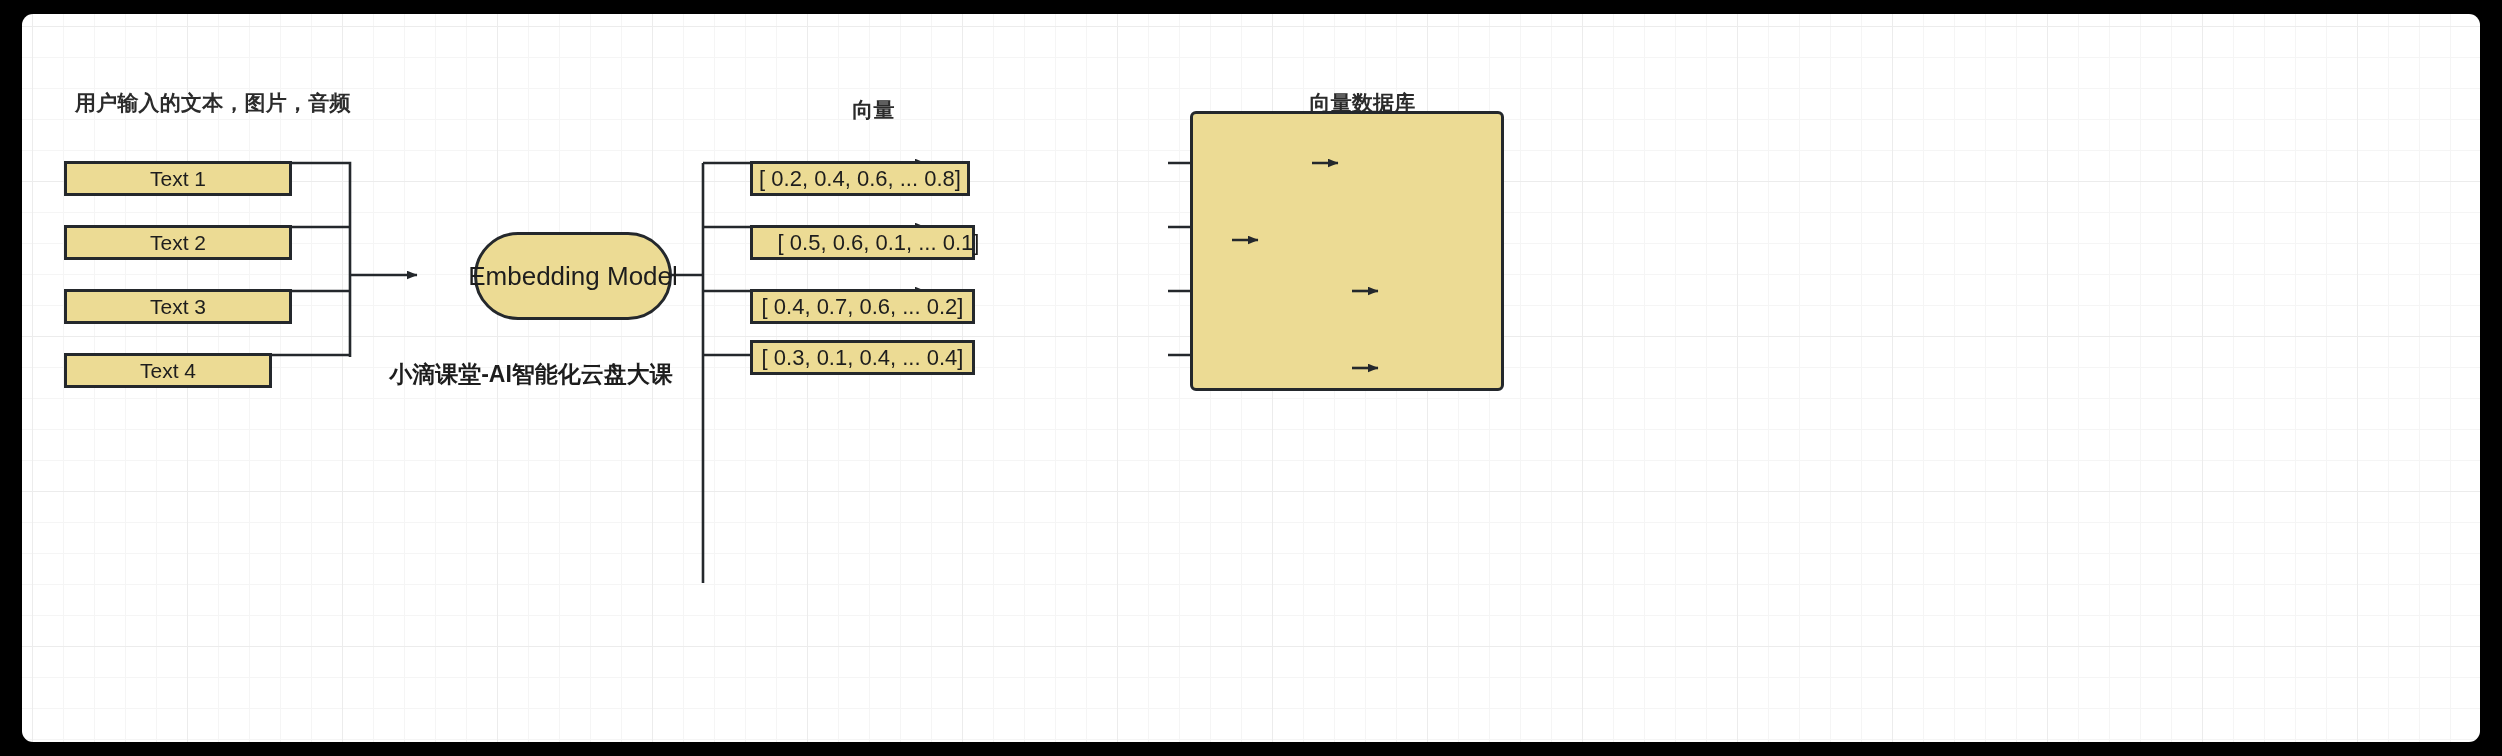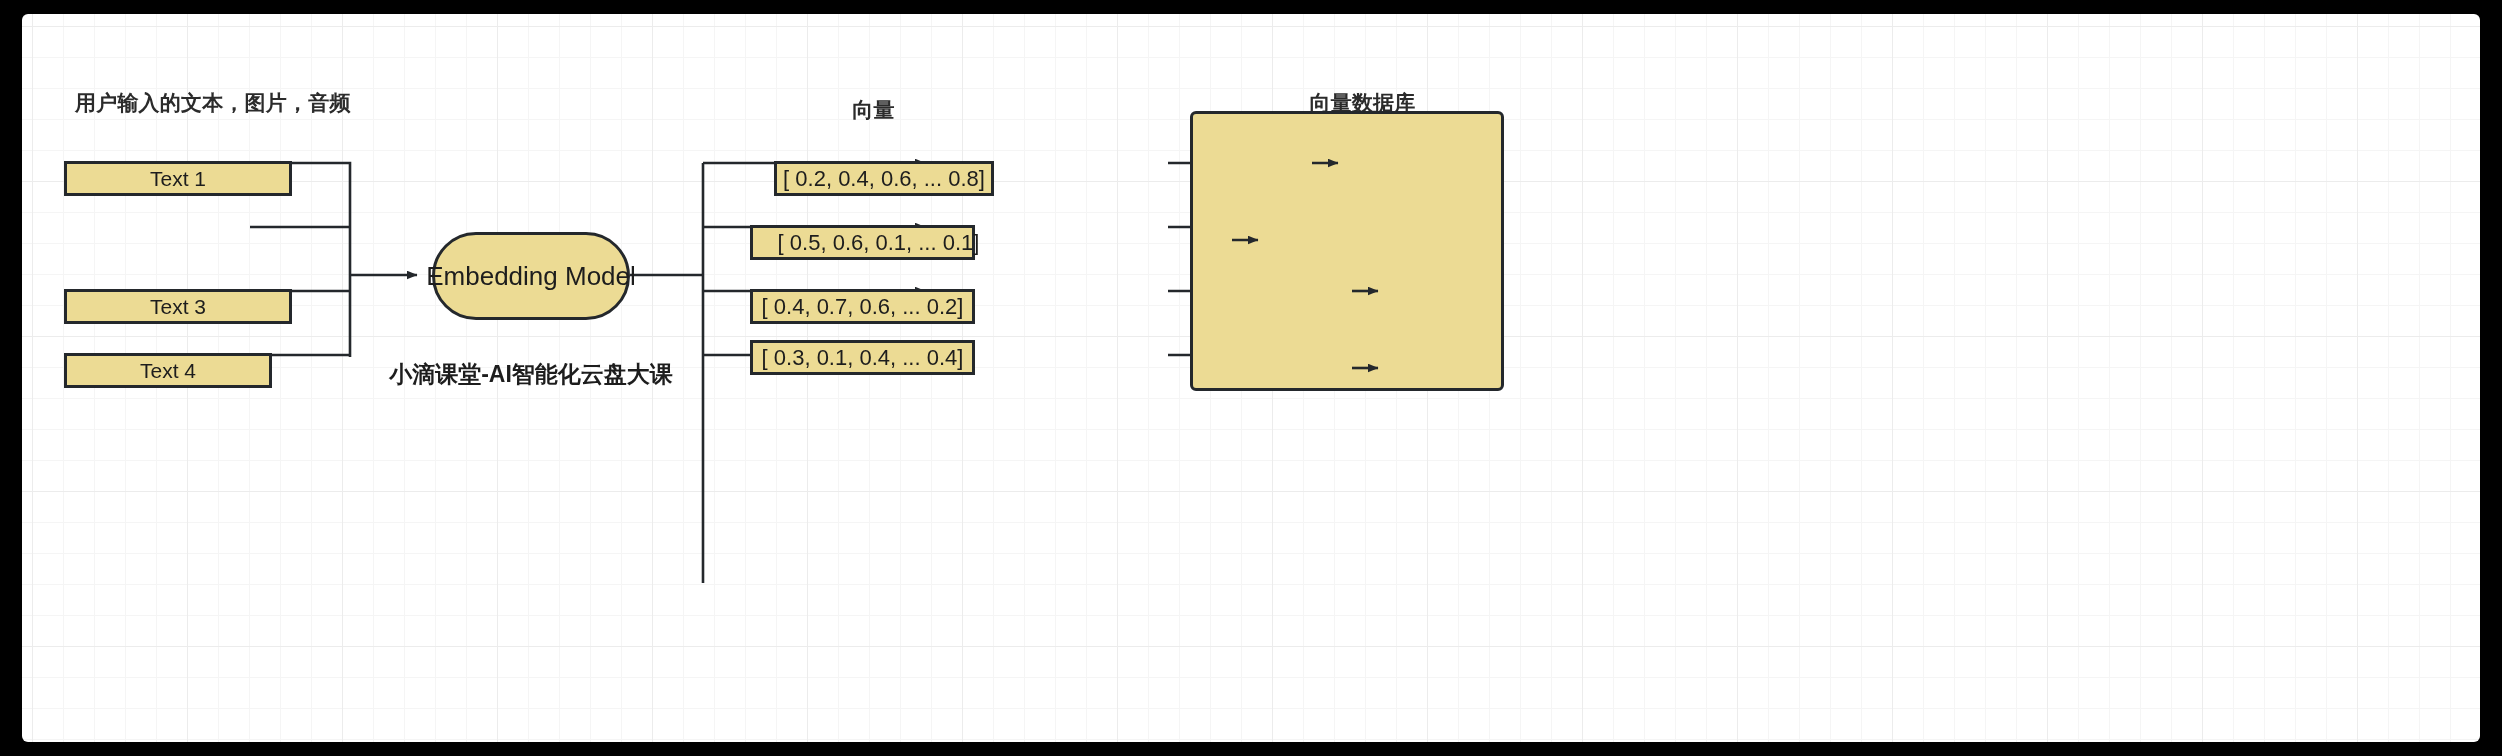--- a/index.html
+++ b/index.html
@@ -20,21 +20,21 @@
     width: 2458px;
     height: 728px;
     background-color: #ffffff;
     background-image:
       linear-gradient(to right, #ececec 1px, transparent 1px),
       linear-gradient(to bottom, #ececec 1px, transparent 1px),
       linear-gradient(to right, #f5f5f5 1px, transparent 1px),
       linear-gradient(to bottom, #f5f5f5 1px, transparent 1px);
     background-size: 155px 155px, 155px 155px, 31px 31px, 31px 31px;
     background-position: 10px 12px, 10px 12px, 10px 12px, 10px 12px;
-    border-radius: 6px;
+    border-radius: 11px;
     overflow: hidden;
   }
   .lbl {
     position: absolute;
     color: #2b2b2b;
     font-size: 21px;
     font-weight: 600;
     letter-spacing: .2px;
     white-space: nowrap;
   }
@@ -61,20 +61,21 @@
     border: 3.5px solid #24282c;
     border-radius: 52px;
     box-sizing: border-box;
     display: flex;
     align-items: center;
     justify-content: center;
     color: #1d1d1d;
     font-size: 26px;
     font-weight: 500;
     white-space: nowrap;
+    margin-left: 42px;
   }
   #dbbox {
     position: absolute;
     background: #ecdb94;
     border: 3px solid #24282c;
     border-radius: 6px;
     box-sizing: border-box;
     overflow: hidden;
   }
   #caption {
@@ -131,34 +132,37 @@
       <path d="M1146,149 L1475,149"></path>
       <path d="M1146,213 L1244,213 L1244,226 L1475,226"></path>
       <path d="M1146,277 L1475,277"></path>
       <path d="M1146,341 L1306,341 L1306,354 L1475,354"></path>
     </g>
   </svg>
 
   <div class="box" style="left:42px; top:147px; width:228px; height:35px;justify-content:center;">
     <span>Text 1</span>
   </div>
+  <div class="box" style="left:42px; top:211px; width:228px; height:35px;">
+    <span>Text 2</span>
+  </div>
   <div class="box" style="left:42px; top:275px; width:228px; height:35px;">
     <span>Text 3</span>
   </div>
   <div class="box" style="left:42px; top:339px; width:208px; height:35px;">
     <span>Text 4</span>
   </div>
 
   <div id="embed" style="left:410px; top:218px; width:198px; height:88px;">
     <span>Embedding Model</span>
   </div>
 
   <div id="caption" style="left:509px; top:345px;">小滴课堂-AI智能化云盘大课</div>
 
-  <div class="box vecbox" style="left:752px; top:147px; width:220px; height:35px;">
+  <div class="box vecbox" style="left:728px; top:147px; width:220px; height:35px;">
     <span>[ 0.2, 0.4, 0.6, ... 0.8]</span>
   </div>
   <div class="box vecbox" style="left:728px; top:211px; width:225px; height:35px;padding-left:32px;">
     <span>[ 0.5, 0.6, 0.1, ... 0.1]</span>
   </div>
   <div class="box vecbox" style="left:728px; top:275px; width:225px; height:35px;">
     <span>[ 0.4, 0.7, 0.6, ... 0.2]</span>
   </div>
   <div class="box vecbox" style="left:728px; top:326px; width:225px; height:35px;">
     <span>[ 0.3, 0.1, 0.4, ... 0.4]</span>

